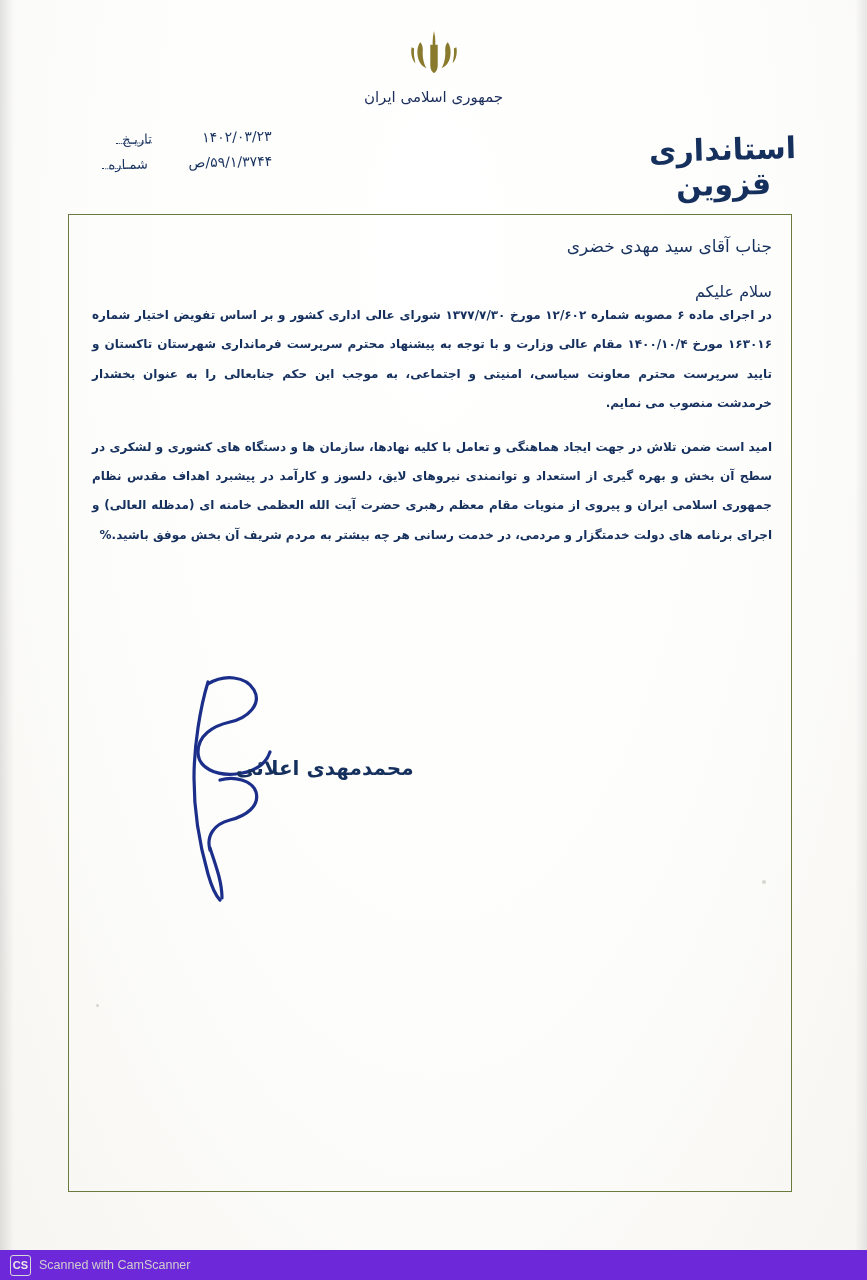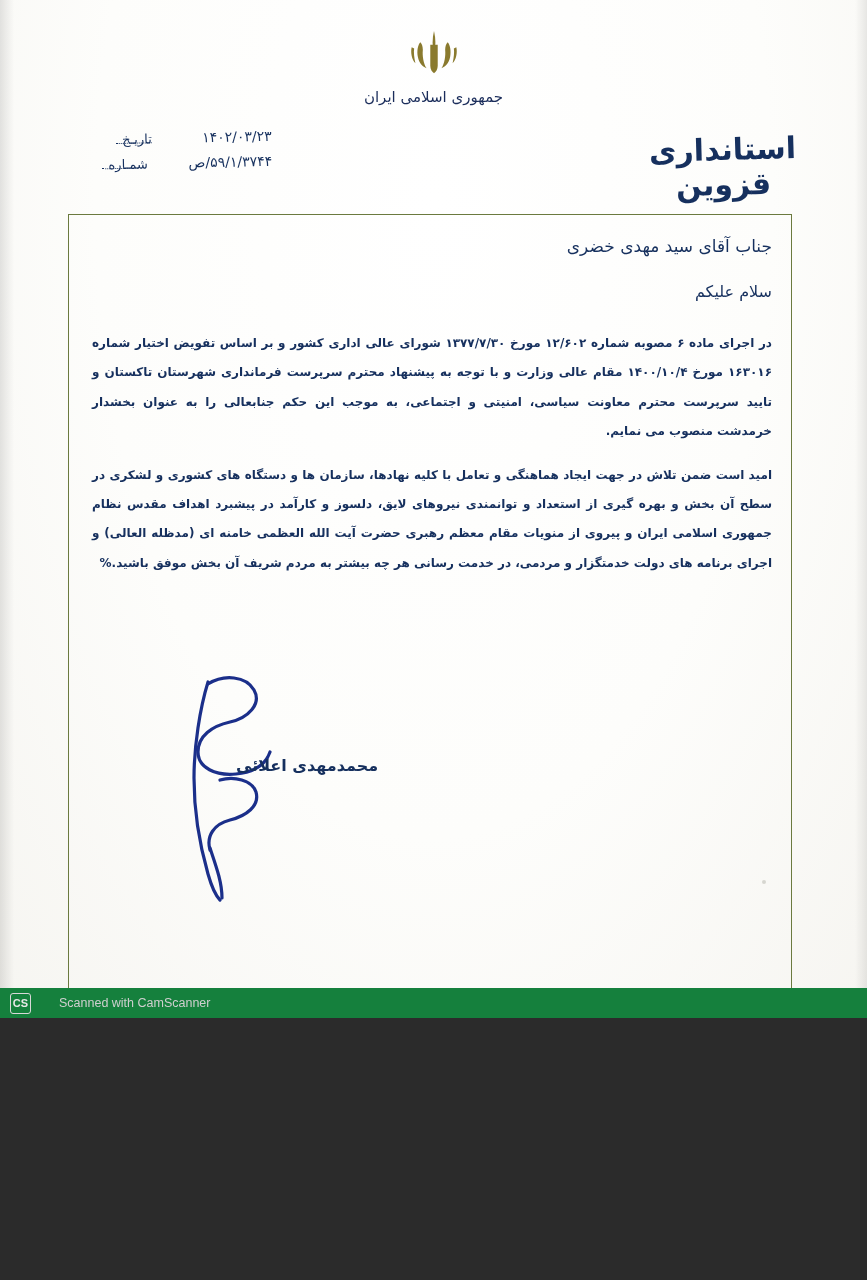--- a/index.html
+++ b/index.html
@@ -6,21 +6,21 @@
     margin: 0;
     padding: 0;
     background: #2b2b2b;
   }
   body {
     font-family: "DejaVu Sans", "Liberation Sans", sans-serif;
   }
   .page {
     position: relative;
     width: 867px;
-    height: 1018px;
+    height: 1280px;
     background: #ffffff;
     overflow: hidden;
     box-sizing: border-box;
   }
   
   .paper-tint {
     position: absolute;
     inset: 0;
     background:
       radial-gradient(ellipse at 50% 20%, #ffffff 0%, #fdfdfb 55%, #f6f5f1 100%);
@@ -138,60 +138,59 @@
     text-align: right;
   }
   .salutation-name {
     font-size: 17px;
     font-weight: normal;
     margin-bottom: 26px;
     padding-left: 60px;
   }
   .greeting {
     font-size: 16px;
-    margin-bottom: 28px;
     padding-left: 30px;
   }
   .para {
     font-size: 12px;
     line-height: 2.45;
     text-align: justify;
     text-justify: inter-word;
     margin: 0 0 6px 0;
     font-weight: bold;
   }
   .para.p2 { margin-top: 14px; }
 
   
   .sign-name {
     position: absolute;
     top: 756px;
     left: 236px;
     width: 180px;
     text-align: left;
-    font-size: 16px;
+    font-size: 20px;
     font-weight: bold;
     color: #16305e;
   }
   .signature-svg {
     position: absolute;
     top: 660px;
     left: 150px;
     width: 200px;
     height: 250px;
   }
 
   
   .footer {
     position: absolute;
     left: 0;
     right: 0;
     bottom: 0;
     height: 30px;
-    background: #15803d;
+    background: #6d28d9;
     display: flex;
     align-items: center;
     direction: ltr;
     padding-left: 10px;
     gap: 8px;
   }
   .cs-badge {
     width: 19px;
     height: 19px;
     border: 1.5px solid #d8d8d8;
@@ -201,21 +200,20 @@
     font-weight: bold;
     display: flex;
     align-items: center;
     justify-content: center;
     font-family: "Liberation Sans", sans-serif;
   }
   .cs-text {
     color: #cfcfcf;
     font-size: 12.5px;
     font-family: "Liberation Sans", sans-serif;
-    margin-left: 20px;
   }
   .speck {
     position: absolute;
     background: #b9b9b0;
     border-radius: 50%;
     opacity: 0.55;
   }
 </style>
 </head>
 <body>

